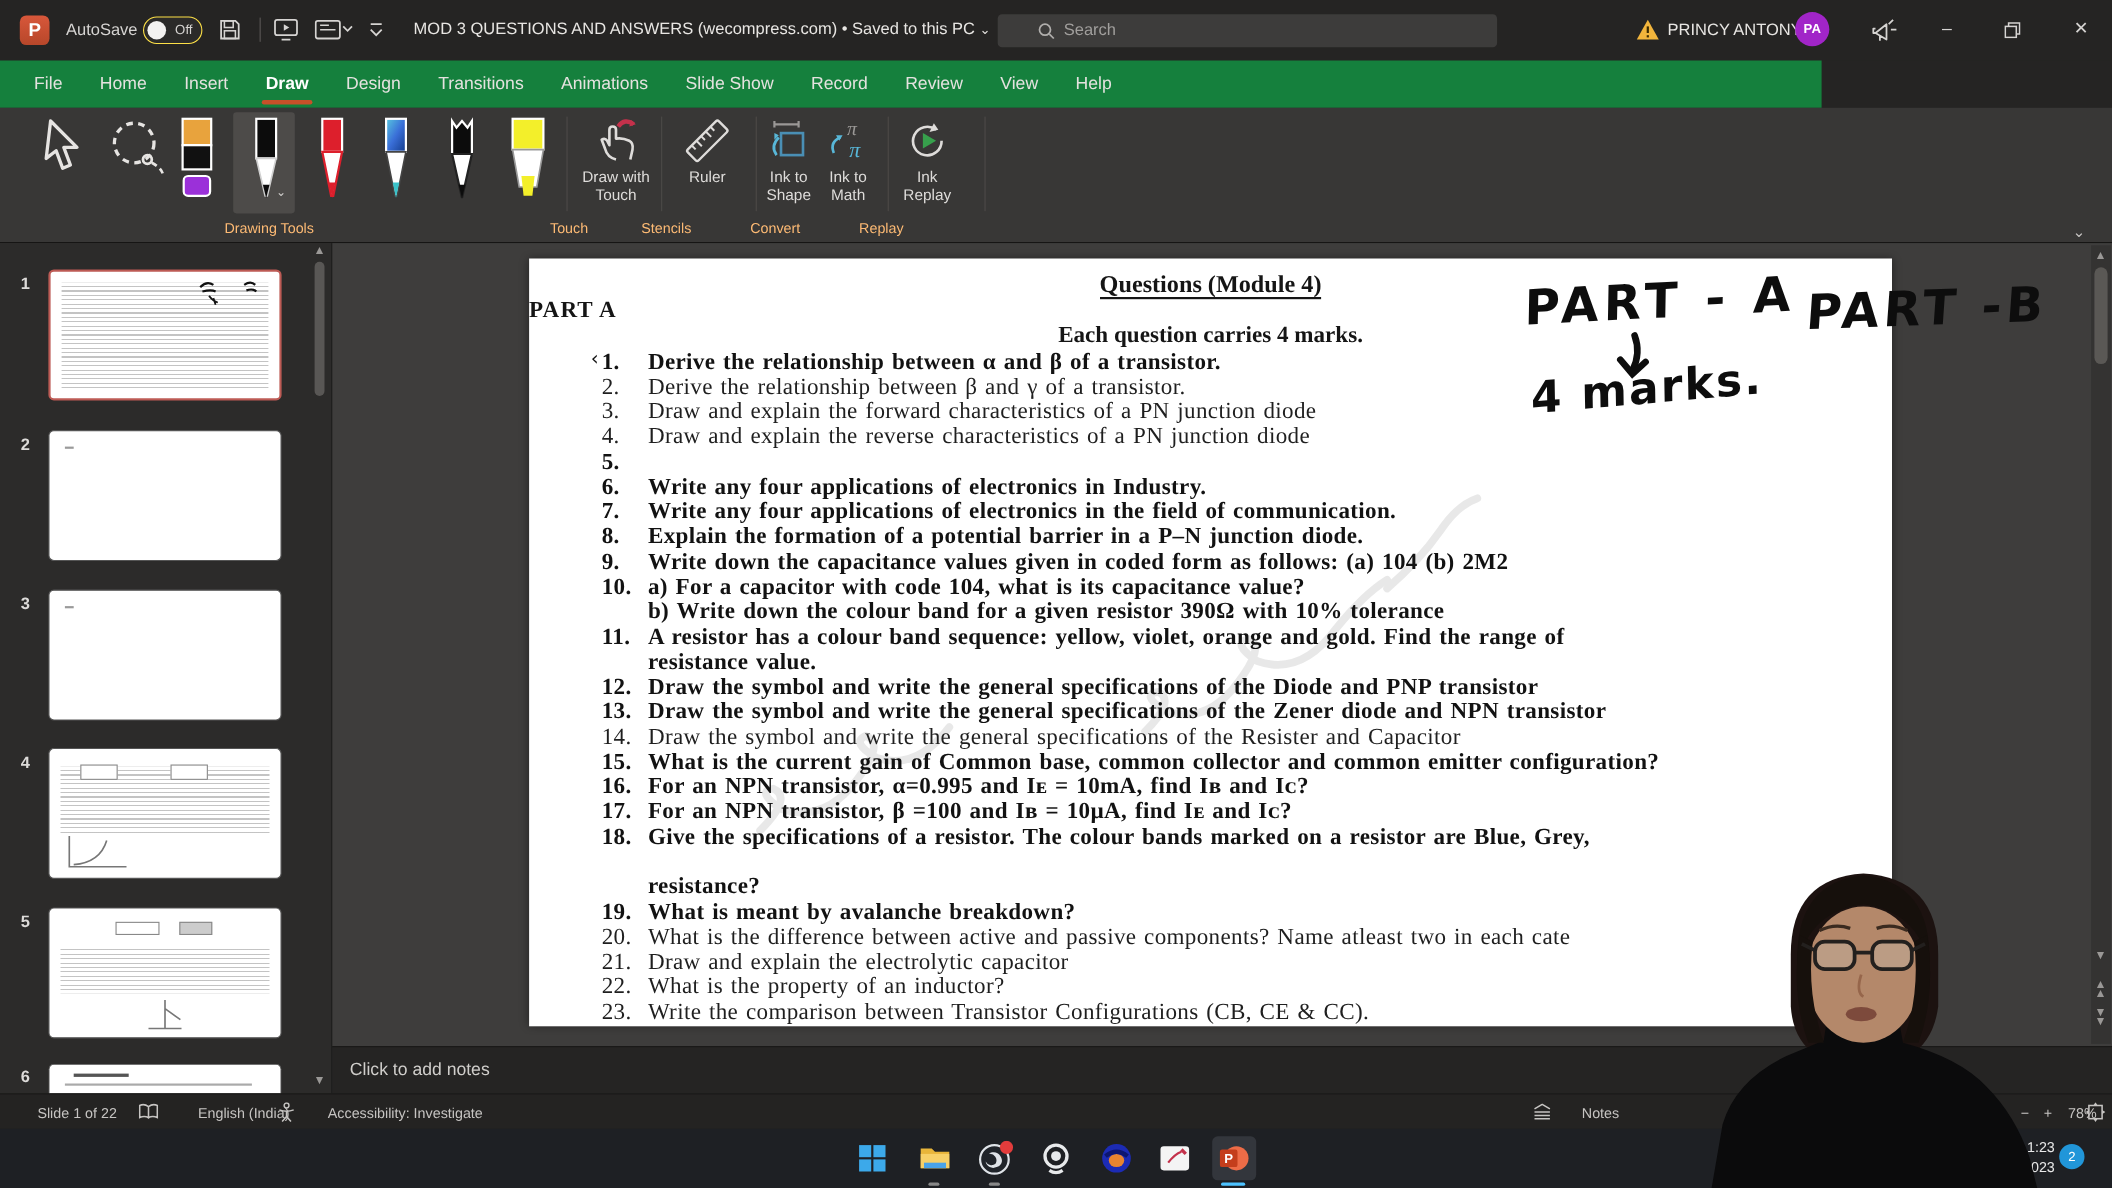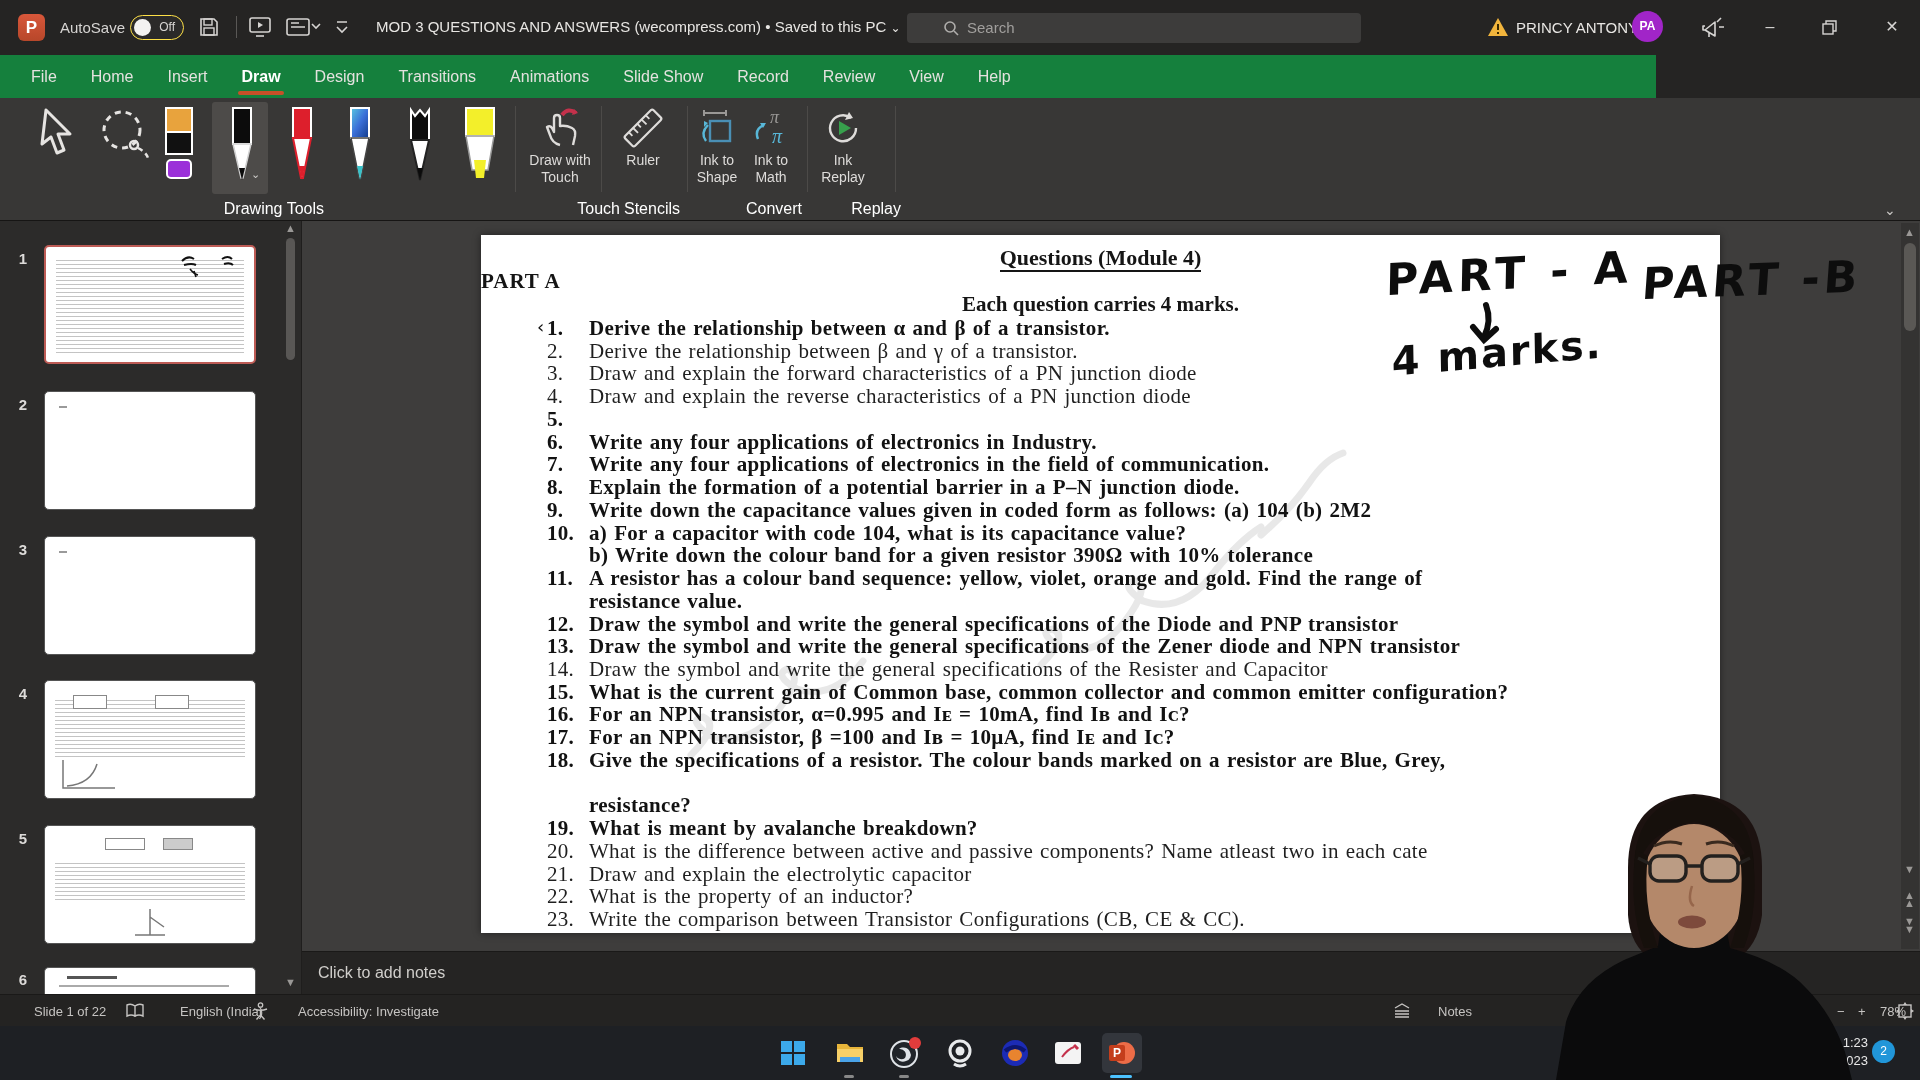--- a/index.html
+++ b/index.html
@@ -38,21 +38,21 @@
               height:4px; border-radius:2px; background:#c75029; }
   #comment-btn { left:1760px; top:66px; }
   #share-btn { left:1806px; top:63px; width:90px; height:29px; background:#56524c; border-radius:4px;
                color:#f0efed; font-size:15px; display:flex; align-items:center; justify-content:center; gap:6px; }
 
   
   #ribbon { left:0; top:98px; width:1920px; height:123px; background:#383736; border-bottom:1px solid #161514; }
   .rb-divider { top:8px; width:1px; height:86px; background:#4c4a48; }
   .rb-btn { top:6px; width:76px; text-align:center; color:#dedcda; font-size:14px; line-height:17px; }
   .rb-btn .ic { height:48px; display:flex; align-items:center; justify-content:center; }
-  .rb-group-label { top:102px; font-size:16px; color:#ffffff; text-align:right; width:120px; }
+  .rb-group-label { top:102px; font-size:13px; color:#fdba74; text-align:left; width:120px; }
   #pen-selected-box { left:212px; top:4px; width:56px; height:92px; background:#4d4b49; border-radius:3px; }
   .tool { top:8px; }
   #ribbon-collapse { left:1884px; top:104px; color:#c8c6c4; font-size:14px; }
 
   
   #workspace { left:0; top:221px; width:1920px; height:730px; background:#3e3d3c; }
   #thumb-panel { left:0; top:221px; width:302px; height:773px; background:#2c2b2a; border-right:1px solid #1f1e1d; }
   .thumb-num { left:12px; width:22px; text-align:center; font-size:15px; font-weight:bold; color:#dddbd9; }
   .thumb { left:44px; width:212px; height:119px; background:#fff; border-radius:5px; border:1px solid #555; }
   .thumb.selected { border:2px solid #bd5b55; }
@@ -311,21 +311,21 @@
           <path d="M18,15 l12,7 -12,7 z" fill="#37a04c"></path>
         </svg>
       </div>
       <div>Ink</div>
       <div>Replay</div>
     </div>
     <div class="rb-divider abs" style="left:895px"></div>
 
     <div class="rb-group-label abs" style="left:204px">Drawing Tools</div>
     <div class="rb-group-label abs" style="left:500px">Touch</div>
-    <div class="rb-group-label abs" style="left:560px">Stencils</div>
+    <div class="rb-group-label abs" style="left:583px">Stencils</div>
     <div class="rb-group-label abs" style="left:682px">Convert</div>
     <div class="rb-group-label abs" style="left:781px">Replay</div>
     <div id="ribbon-collapse" class="abs">⌄</div>
   </div>
 
   <div id="workspace" class="abs"></div>
 
   <div id="thumb-panel" class="abs"></div>
   <div class="abs thumb-num" style="top:250px">1</div>
   <div class="abs thumb selected" style="top:245px">

